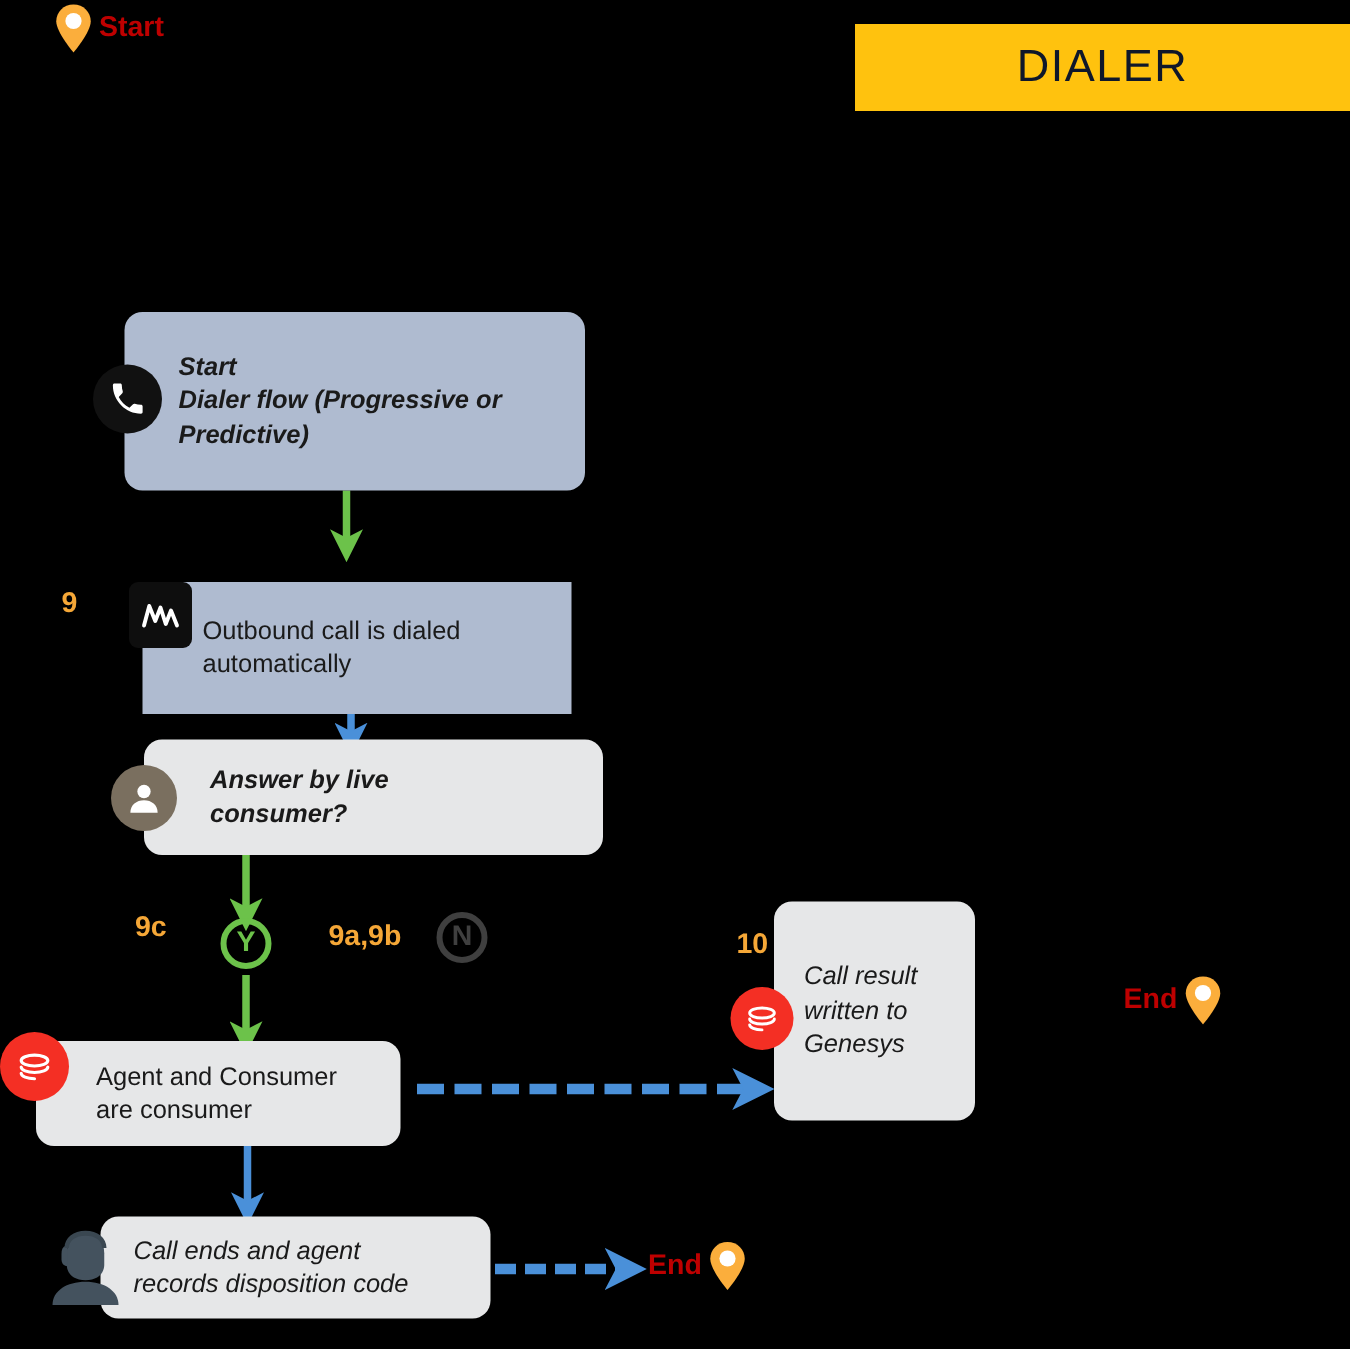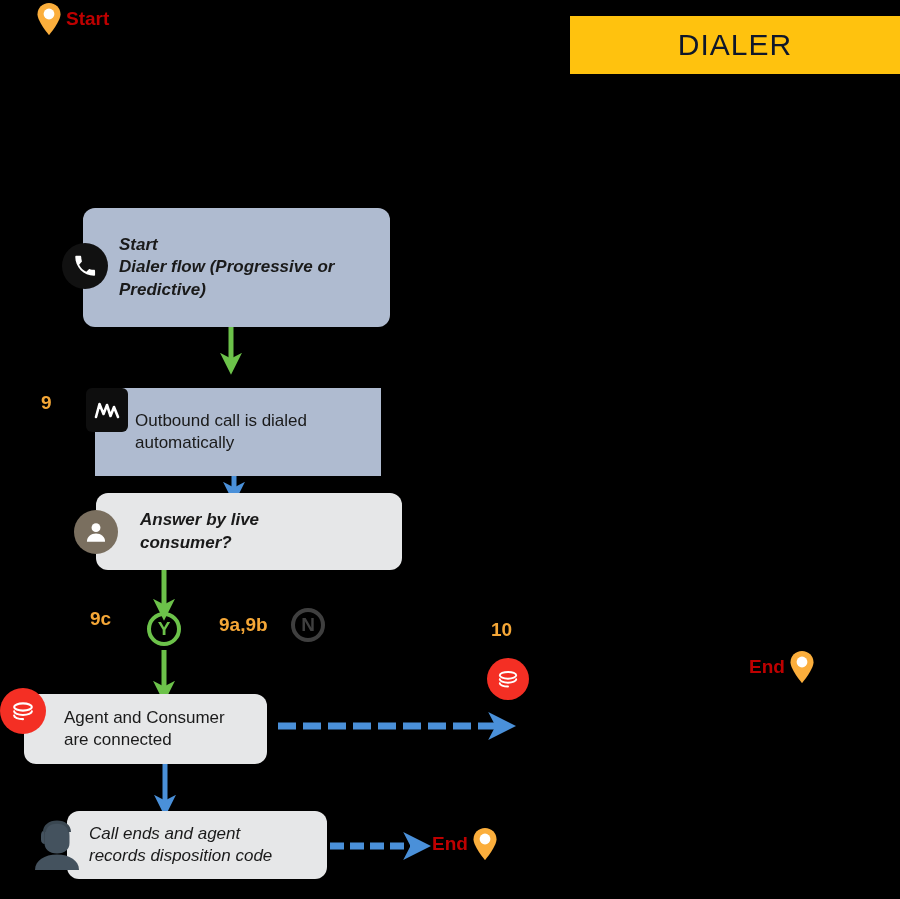--- a/index.html
+++ b/index.html
@@ -228,30 +228,35 @@
   </div>
   <div class="steptag" style="left:90px; top:608px;">9c</div>
 
   <div class="token token-n" style="left:291px; top:608px;">
     <span>N</span>
   </div>
   <div class="steptag" style="left:219px; top:614px;text-align:center;">9a,9b</div>
 
   <div class="node n-grey" style="left:24px; top:694px; width:243px; height:70px; padding-left:40px; padding-right:8px;">
     <span class="node-text">Agent and Consumer
-are connected</span>
+are consumer</span>
   </div>
   <div class="badge" style="left:0px; top:688px; width:46px; height:46px; background:#F42F24;">
     <svg width="28" height="28" viewBox="0 0 24 24" xmlns="http://www.w3.org/2000/svg">
       <ellipse cx="12" cy="8.6" rx="7.6" ry="3.1" fill="none" stroke="#FFFFFF" stroke-width="1.8"></ellipse>
       <path d="M4.4 12.3 C4.4 14 7.8 15.4 12 15.4 C16.2 15.4 19.6 14 19.6 12.3" fill="none" stroke="#FFFFFF" stroke-width="1.8" stroke-linecap="round"></path>
       <path d="M4.4 15.9 C4.4 17.6 7.8 19 12 19" fill="none" stroke="#FFFFFF" stroke-width="1.8" stroke-linecap="round"></path>
     </svg>
   </div>
 
+  <div class="node n-grey" style="left:516px; top:601px; width:134px; height:146px; padding-left:20px; padding-right:8px;">
+    <span class="node-text italic-reg">Call result
+written to
+Genesys</span>
+  </div>
   <div class="badge" style="left:487px; top:658px; width:42px; height:42px; background:#F42F24;">
     <svg width="26" height="26" viewBox="0 0 24 24" xmlns="http://www.w3.org/2000/svg">
       <ellipse cx="12" cy="8.6" rx="7.6" ry="3.1" fill="none" stroke="#FFFFFF" stroke-width="1.8"></ellipse>
       <path d="M4.4 12.3 C4.4 14 7.8 15.4 12 15.4 C16.2 15.4 19.6 14 19.6 12.3" fill="none" stroke="#FFFFFF" stroke-width="1.8" stroke-linecap="round"></path>
       <path d="M4.4 15.9 C4.4 17.6 7.8 19 12 19" fill="none" stroke="#FFFFFF" stroke-width="1.8" stroke-linecap="round"></path>
     </svg>
   </div>
   <div class="steptag" style="left:491px; top:589px;margin-top:30px;">10</div>
 
   <div class="marker" style="left:749px; top:650px;">

